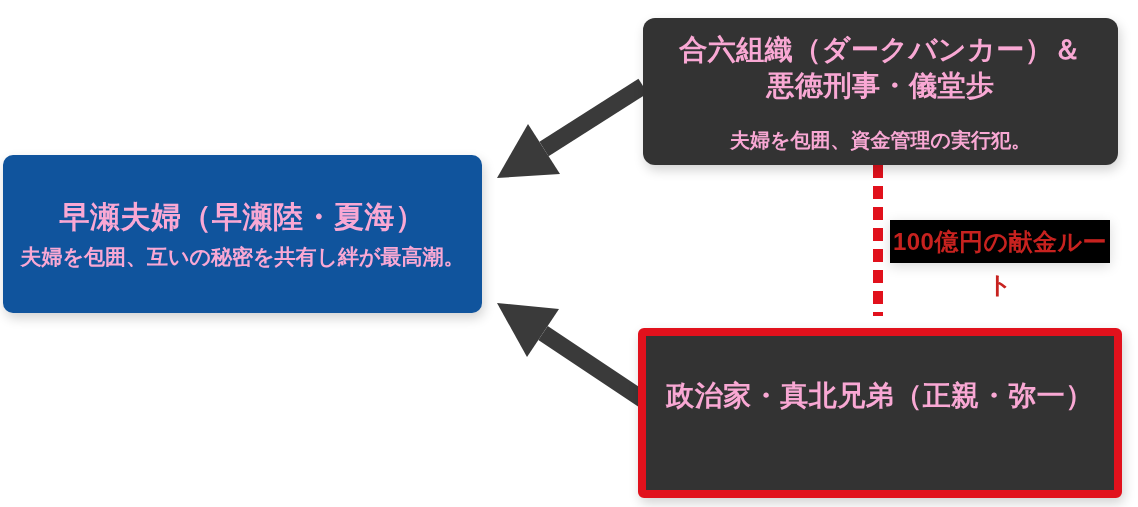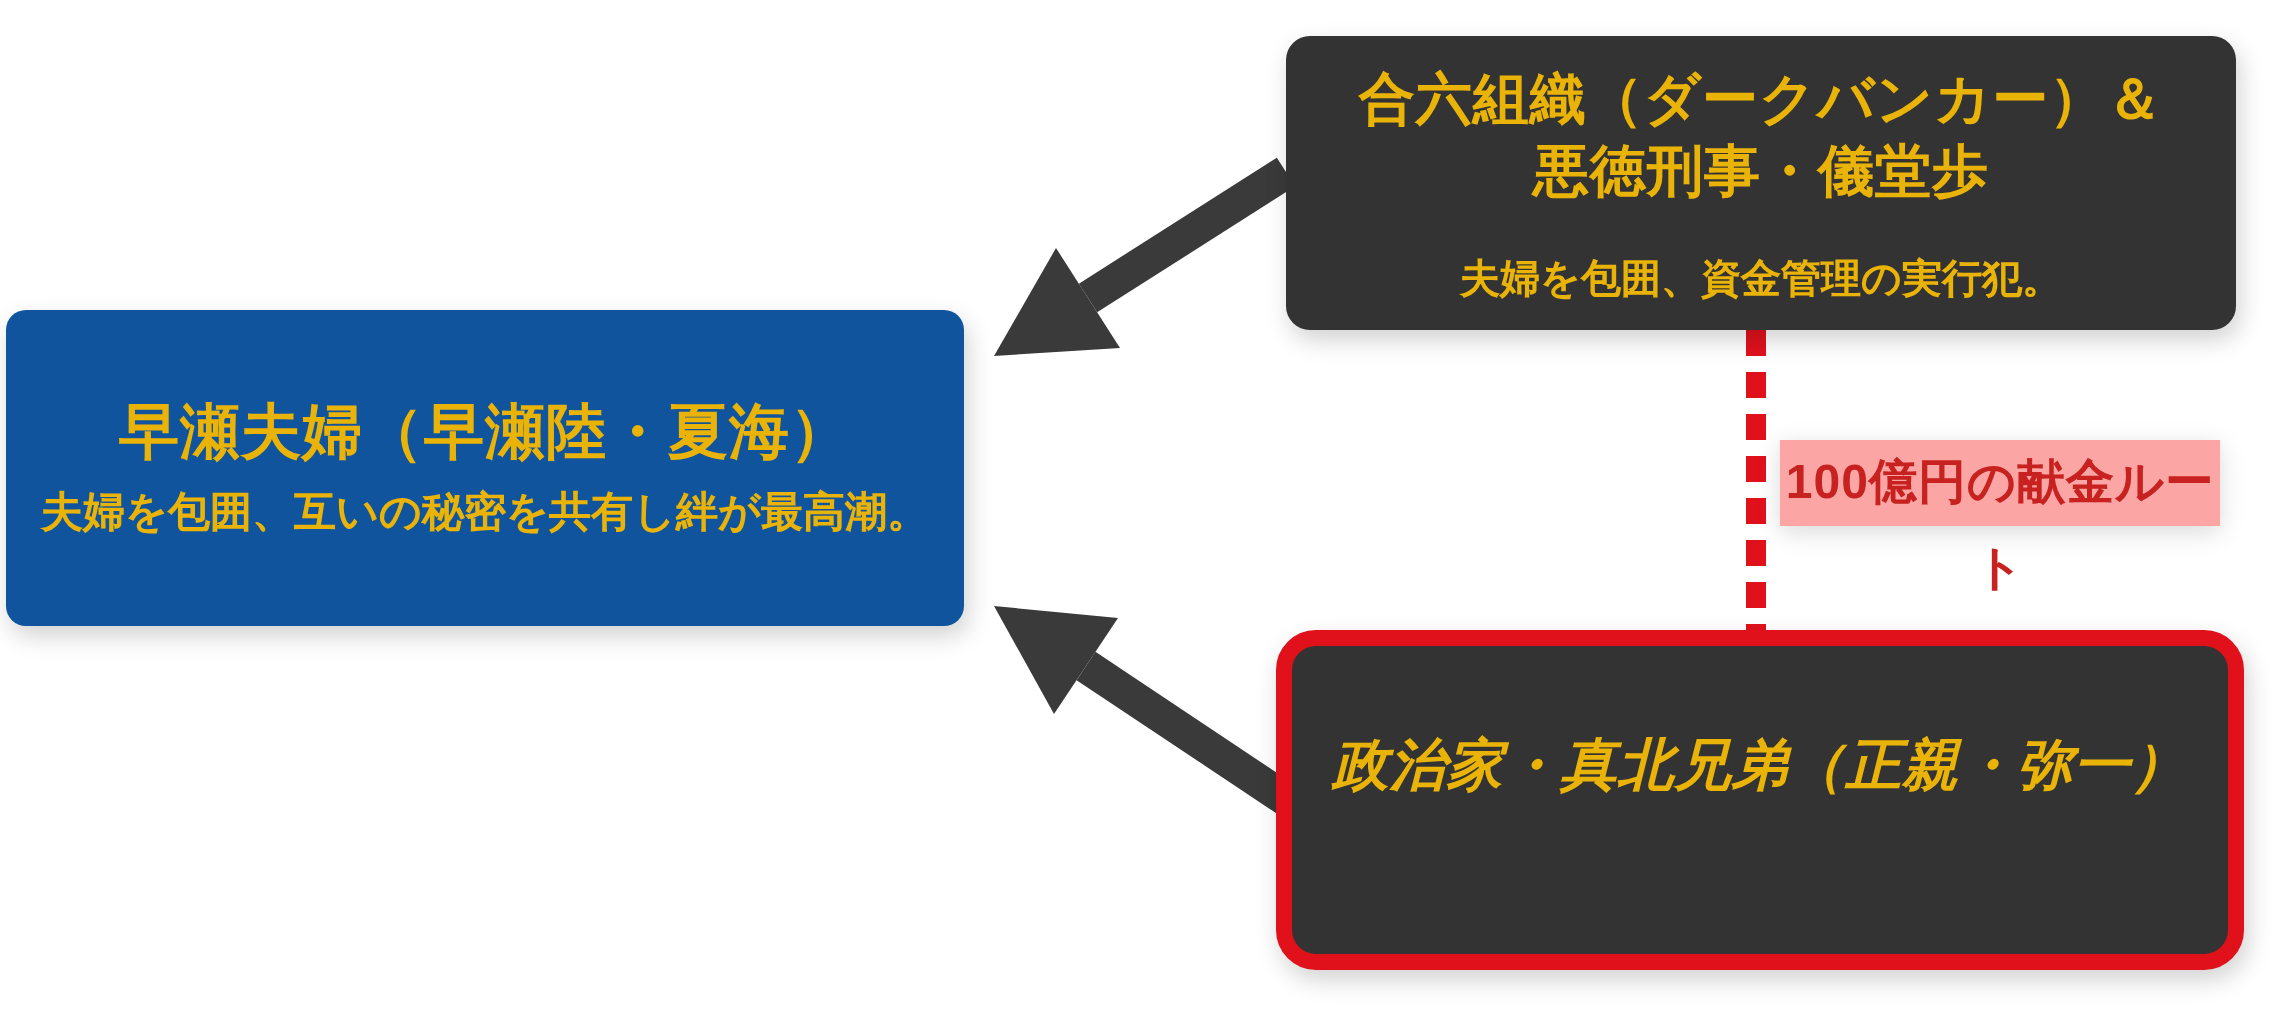--- a/index.html
+++ b/index.html
@@ -10,60 +10,59 @@
     overflow:hidden;
     font-family:"Liberation Sans", sans-serif;
     font-weight:700;
   }
   .node{
     position:absolute;
     box-sizing:border-box;
     display:flex;flex-direction:column;
     align-items:center;justify-content:center;
     text-align:center;
-    color:#eab308;
+    color:#f9a8d4;
     border-radius:12px;
     box-shadow:2px 5px 12px rgba(0,0,0,0.18);
   }
   .node-hayase{
     left:3px;top:155px;width:479px;height:158px;
     background:var(--blue);
     border-radius:10px;
   }
   .node-gouroku{
     left:643px;top:18px;width:475px;height:147px;
     background:var(--dark);
   }
   .node-makita{
-    left:638px;top:315px;width:484px;height:170px;
+    left:638px;top:328px;width:484px;height:170px;
     background:var(--dark);
     border:8px solid var(--red);
-    border-radius:20px;
-    font-style:italic;
+    border-radius:6px;
   }
   .title-lg{font-size:30px;line-height:36px;letter-spacing:0.5px;}
   .title-md{font-size:28px;line-height:36px;letter-spacing:0.5px;}
   .subtitle-md{font-size:21px;line-height:26px;margin-top:9px;}
   .subtitle-sm{font-size:20px;line-height:24px;margin-top:24px;}
   .arrows{
     position:absolute;left:0;top:0;width:1138px;height:507px;
     pointer-events:none;
   }
   .dashed-line{
     position:absolute;
     left:873px;top:165px;width:10px;height:151px;
     background:repeating-linear-gradient(
       to bottom,
       var(--red) 0px, var(--red) 13px,
       transparent 13px, transparent 21px);
   }
   .route-label{
     position:absolute;
     left:890px;top:220px;width:220px;height:43px;
-    background:#fca5a5;
+    background:#000000;
     box-shadow:0 3px 12px rgba(0,0,0,0.15);
     color:var(--red_text);
     font-size:24px;line-height:43px;
     text-align:center;
     letter-spacing:0.5px;
   }
 </style>
 </head>
 <body>
 

